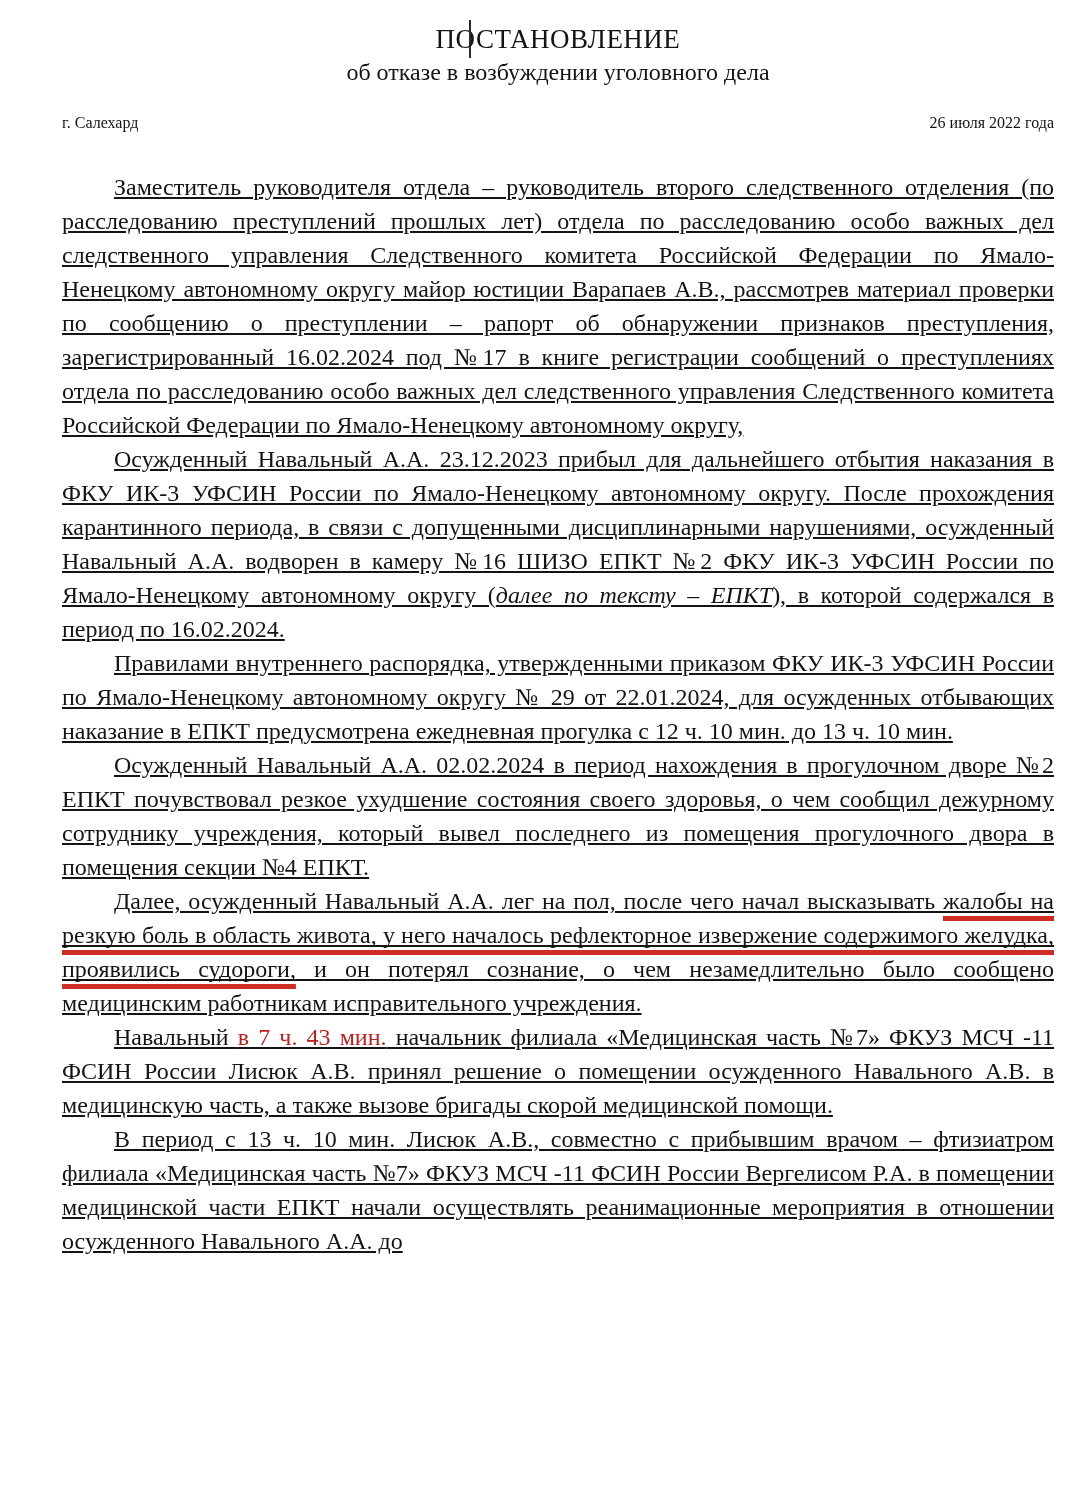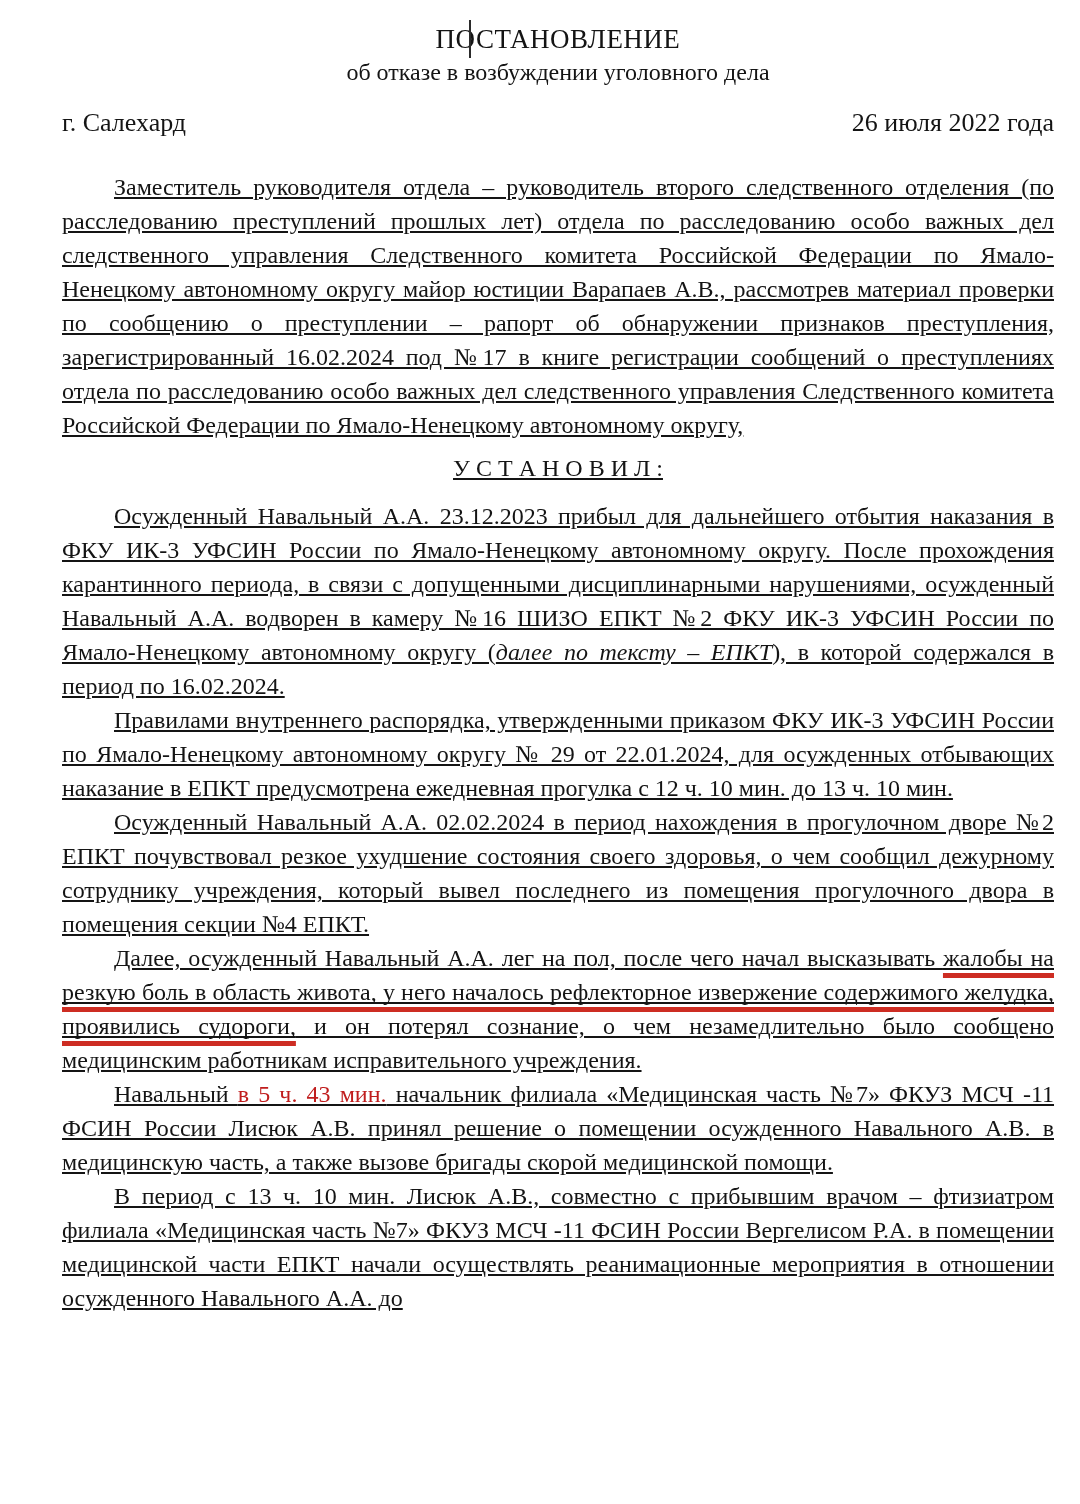--- a/index.html
+++ b/index.html
@@ -41,21 +41,21 @@
     position: absolute;
     left: 407px; 
     top: -2px;
     width: 2px;
     height: 38px;
     background: #2b2b2b;
   }
   .head-row {
     display: flex;
     justify-content: space-between;
-    font-size: 26px;
+    font-size: 16px;
     line-height: 30px;
     margin-top: 20px;
   }
   .doc-body {
     margin-top: 32px;
     font-size: 24px;
     line-height: 34px;
     text-decoration: underline;
   }
   p.para {
@@ -91,22 +91,21 @@
     <div class="doc-subtitle">об отказе в возбуждении уголовного дела</div>
   </div>
 
   <div class="head-row">
     <span>г. Салехард</span>
     <span>26 июля 2022 года</span>
   </div>
 
   <div class="doc-body">
       <p class="para"><span class="seg normal">Заместитель руководителя отдела – руководитель второго следственного отделения (по расследованию преступлений прошлых лет) отдела по расследованию особо важных дел следственного управления Следственного комитета Российской Федерации по Ямало-Ненецкому автономному округу майор юстиции Варапаев А.В., рассмотрев материал проверки по сообщению о преступлении – рапорт об обнаружении признаков преступления, зарегистрированный 16.02.2024 под №17 в книге регистрации сообщений о преступлениях отдела по расследованию особо важных дел следственного управления Следственного комитета Российской Федерации по Ямало-Ненецкому автономному округу,</span></p>
-      <p class="heading">У С Т А Н О В И Л :</p>
       <p class="para"><span class="seg normal">Осужденный Навальный А.А. 23.12.2023 прибыл для дальнейшего отбытия наказания в ФКУ ИК-3 УФСИН России по Ямало-Ненецкому автономному округу. После прохождения карантинного периода, в связи с допущенными дисциплинарными нарушениями, осужденный Навальный А.А. водворен в камеру №16 ШИЗО ЕПКТ №2 ФКУ ИК-3 УФСИН России по Ямало-Ненецкому автономному округу (</span><span class="seg italic">далее по тексту – ЕПКТ</span><span class="seg normal">), в которой содержался в период по 16.02.2024.</span></p>
       <p class="para"><span class="seg normal">Правилами внутреннего распорядка, утвержденными приказом ФКУ ИК-3 УФСИН России по Ямало-Ненецкому автономному округу № 29 от 22.01.2024, для осужденных отбывающих наказание в ЕПКТ предусмотрена ежедневная прогулка с 12 ч. 10 мин. до 13 ч. 10 мин.</span></p>
       <p class="para"><span class="seg normal">Осужденный Навальный А.А. 02.02.2024 в период нахождения в прогулочном дворе №2 ЕПКТ почувствовал резкое ухудшение состояния своего здоровья, о чем сообщил дежурному сотруднику учреждения, который вывел последнего из помещения прогулочного двора в помещения секции №4 ЕПКТ.</span></p>
       <p class="para"><span class="seg normal">Далее, осужденный Навальный А.А. лег на пол, после чего начал высказывать </span><span class="seg red-underline">жалобы на резкую боль в область живота, у него началось рефлекторное извержение содержимого желудка, проявились судороги,</span><span class="seg normal"> и он потерял сознание, о чем незамедлительно было сообщено медицинским работникам исправительного учреждения.</span></p>
-      <p class="para"><span class="seg normal">Навальный </span><span class="seg red">в 5 ч. 43 мин.</span><span class="seg normal"> начальник филиала «Медицинская часть №7» ФКУЗ МСЧ -11 ФСИН России Лисюк А.В. принял решение о помещении осужденного Навального А.В. в медицинскую часть, а также вызове бригады скорой медицинской помощи.</span></p>
+      <p class="para"><span class="seg normal">Навальный </span><span class="seg red">в 7 ч. 43 мин.</span><span class="seg normal"> начальник филиала «Медицинская часть №7» ФКУЗ МСЧ -11 ФСИН России Лисюк А.В. принял решение о помещении осужденного Навального А.В. в медицинскую часть, а также вызове бригады скорой медицинской помощи.</span></p>
       <p class="para"><span class="seg normal">В период с 13 ч. 10 мин. Лисюк А.В., совместно с прибывшим врачом – фтизиатром филиала «Медицинская часть №7» ФКУЗ МСЧ -11 ФСИН России Вергелисом Р.А. в помещении медицинской части ЕПКТ начали осуществлять реанимационные мероприятия в отношении осужденного Навального А.А. до</span></p>
     </div>
 
 </div>
 
 </body></html>

